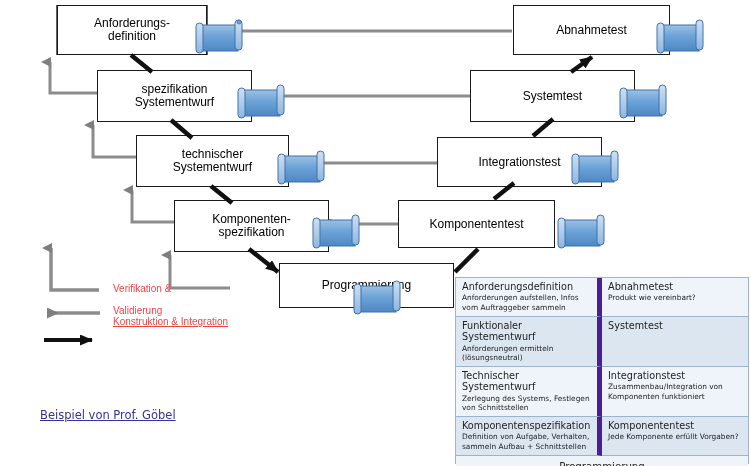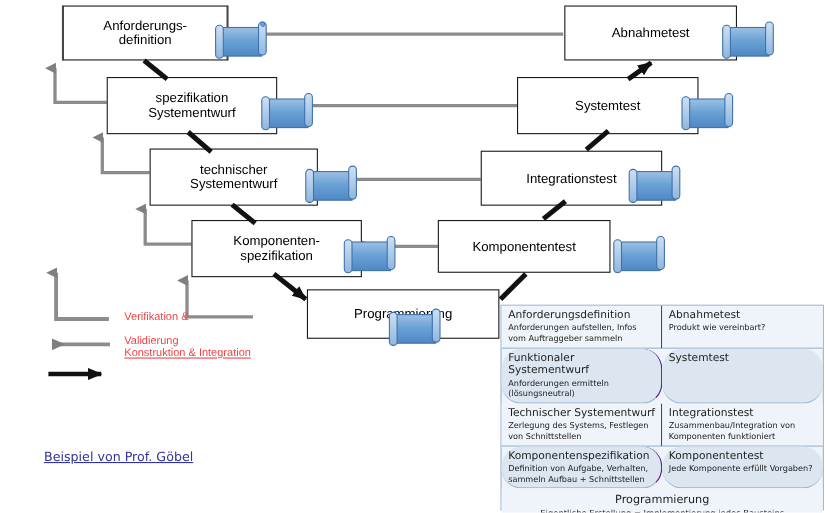--- a/index.html
+++ b/index.html
@@ -24,27 +24,27 @@
   
   .legend-label{position:absolute;font-size:10px;color:#ef4444;white-space:nowrap;z-index:9;}
   .credit{position:absolute;font-size:11.5px;color:#33339c;text-decoration:underline;
           font-family:"DejaVu Sans",sans-serif;z-index:9;}
 
   
   #desc-table{position:absolute;left:455px;top:277px;width:294px;height:187px;
               border:1px solid #9bb4cc;box-sizing:border-box;z-index:10;
               font-family:"DejaVu Sans",sans-serif;background:#eef4f9;}
   .trow{display:flex;width:100%;box-sizing:border-box;}
-  .tcell{box-sizing:border-box;padding:3px 5px 3px 6px;border-right:1px solid #4c1d95;
+  .tcell{box-sizing:border-box;padding:3px 5px 3px 6px;border-right:5px solid #4c1d95;
          border-bottom:1px solid #9bb4cc;width:50%;overflow:hidden;}
   .tcell:last-child{border-right:none;}
   .tcell .t-title{font-size:9.7px;color:#1d1d1d;line-height:1.18;}
   .tcell .t-desc{font-size:7.4px;color:#1d1d1d;line-height:1.3;margin-top:1px;}
   .shade-a{background:#eef4f9;}
-  .shade-b{background:#dbe6f1;border-radius:18px;}
+  .shade-b{background:#dbe6f1;}
   .full-row{width:100%;border-right:none;border-bottom:none;text-align:center;
             padding:5px 4px 4px;}
   .full-row .t-title{font-size:10.2px;}
   .full-row .t-desc{font-size:7.6px;}
 </style>
 </head>
 <body>
 
 <div id="stage">
 

